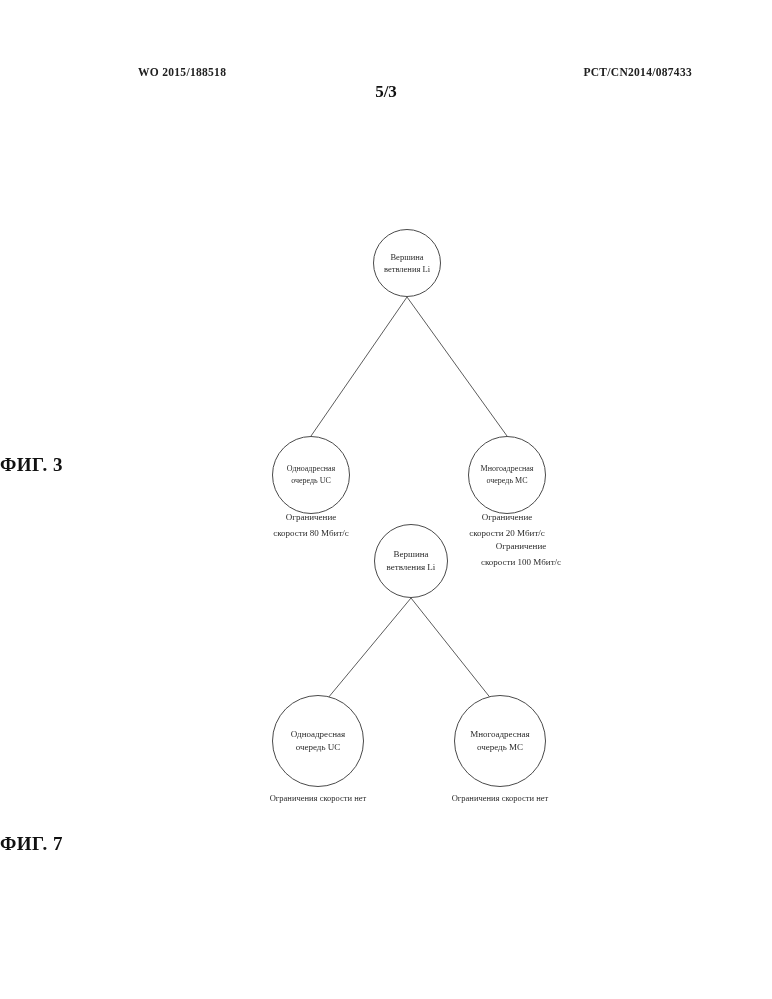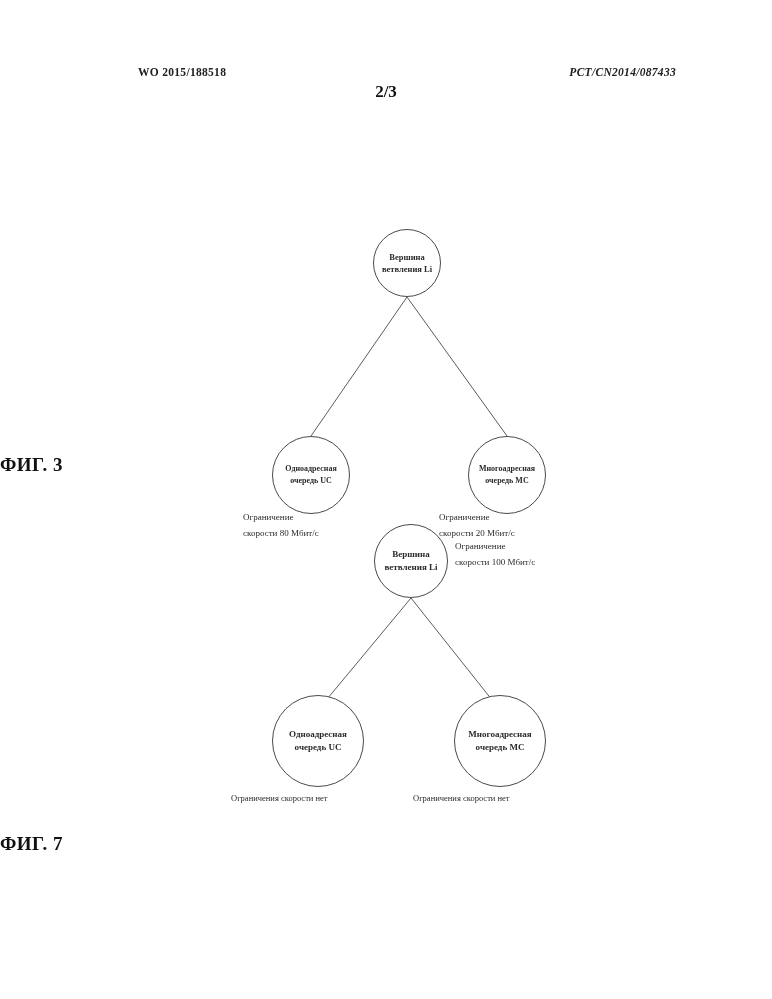--- a/index.html
+++ b/index.html
@@ -23,21 +23,21 @@
     top: 66px;
     font-family: "Liberation Serif", "DejaVu Serif", serif;
     font-weight: bold;
     font-size: 11.5px;
     letter-spacing: 0.3px;
     color: #202020;
     white-space: nowrap;
     text-align: center;
   }
   #hdr-left  { left: 138px; }
-  #hdr-right { right: 96px; font-style: italic; }
+  #hdr-right { right: 80px; }
 
   .page-num {
     position: absolute;
     top: 82px;
     left: 0;
     width: 772px;
     text-align: center;
     font-size: 17px;
     font-weight: bold;
     color: #111;
@@ -61,21 +61,20 @@
   .node {
     position: absolute;
     border: 1px solid #4a4a4a;
     border-radius: 50%;
     background: #ffffff;
     display: flex;
     align-items: center;
     justify-content: center;
     text-align: center;
     box-sizing: border-box;
-    font-weight: bold;
   }
   .node-label {
     font-family: "Liberation Serif", "DejaVu Serif", serif;
     color: #2b2b2b;
     line-height: 1.45;
     padding: 0 4px;
   }
 
   
   #fig3-root      { left: 373px; top: 119px;  width: 68px;  height: 68px; }
@@ -87,20 +86,21 @@
   
   #fig4-root      { left: 374px; top: 19px;   width: 74px;  height: 74px; }
   #fig4-root .node-label { font-size: 9px; }
   #fig4-uc        { left: 272px; top: 190px;  width: 92px;  height: 92px; }
   #fig4-mc        { left: 454px; top: 190px;  width: 92px;  height: 92px; }
   #fig4-uc .node-label, #fig4-mc .node-label { font-size: 9px; }
 
   
   .annot {
     position: absolute;
+    text-align: center;
     font-family: "Liberation Serif", "DejaVu Serif", serif;
     font-size: 9px;
     line-height: 1.75;
     color: #2b2b2b;
     white-space: pre-line;
   }
   #fig3-uc-limit { left: 243px; top: 400px; width: 136px; }
   #fig3-mc-limit { left: 439px; top: 400px; width: 136px; }
 
   #fig4-root-limit { left: 455px; top: 34px; width: 132px; font-size: 9px; }
@@ -123,21 +123,21 @@
 </style>
 </head>
 <body>
 
 <div id="page">
 
   <div class="hdr" id="hdr-left">WO 2015/188518</div>
 
   <div class="hdr" id="hdr-right">PCT/CN2014/087433</div>
 
-  <div class="page-num">2/3</div>
+  <div class="page-num">5/3</div>
 
   <div class="figure" id="figure-3">
     <div class="fig-canvas">
 
       <svg class="links" viewBox="0 0 772 330" preserveAspectRatio="none">
         <line x1="407" y1="187" x2="311" y2="326" stroke="#4a4a4a" stroke-width="0.9"></line>
         <line x1="407" y1="187" x2="507" y2="326" stroke="#4a4a4a" stroke-width="0.9"></line>
       </svg>
 
       <div class="node" id="fig3-root">

